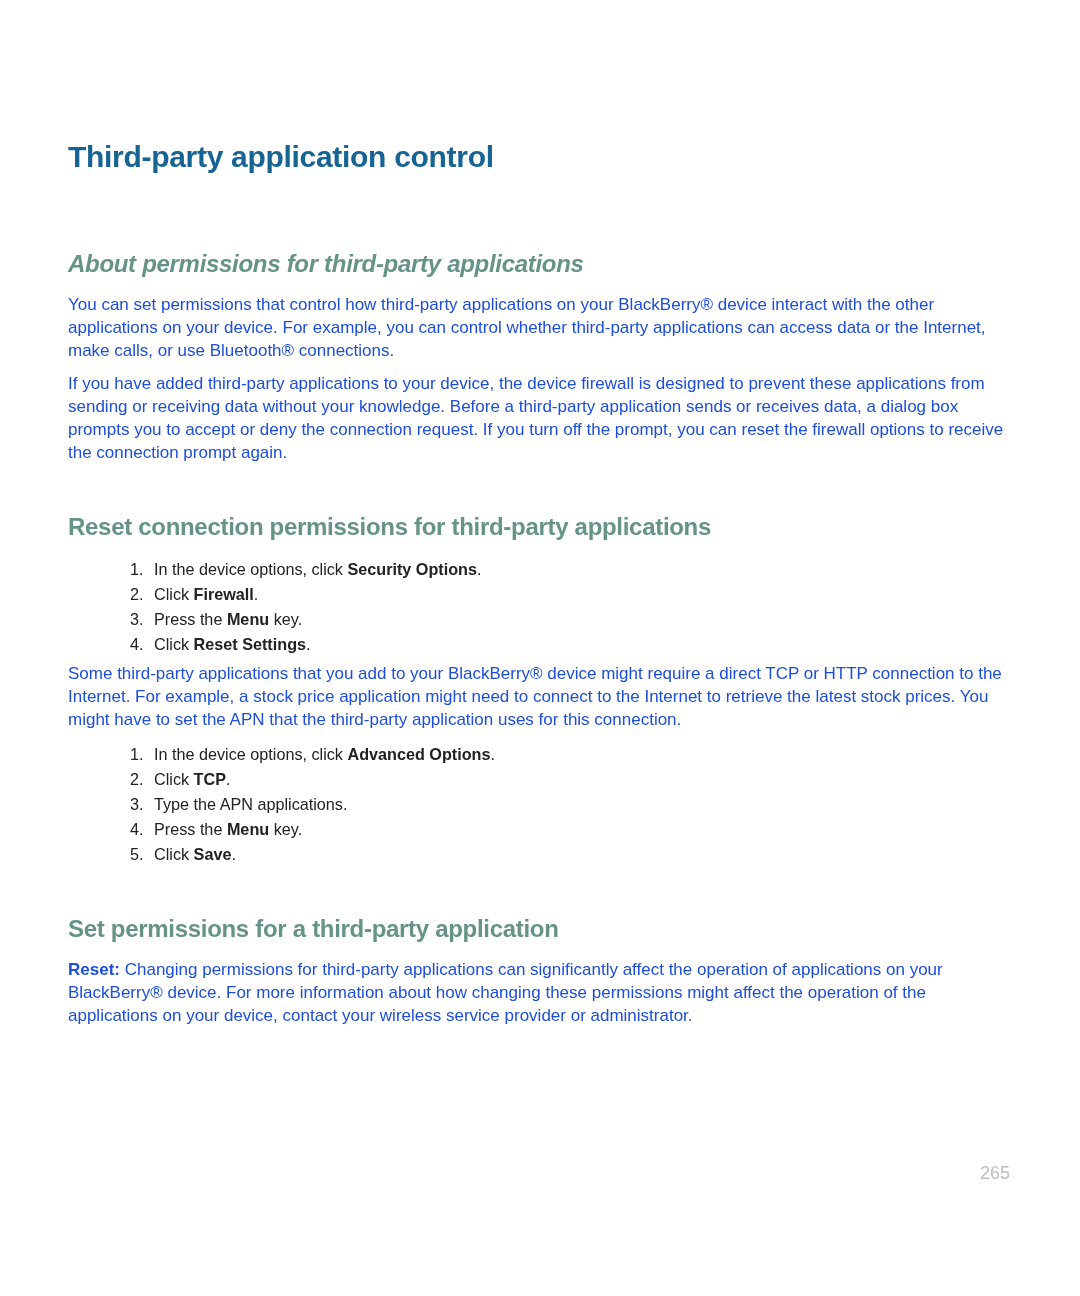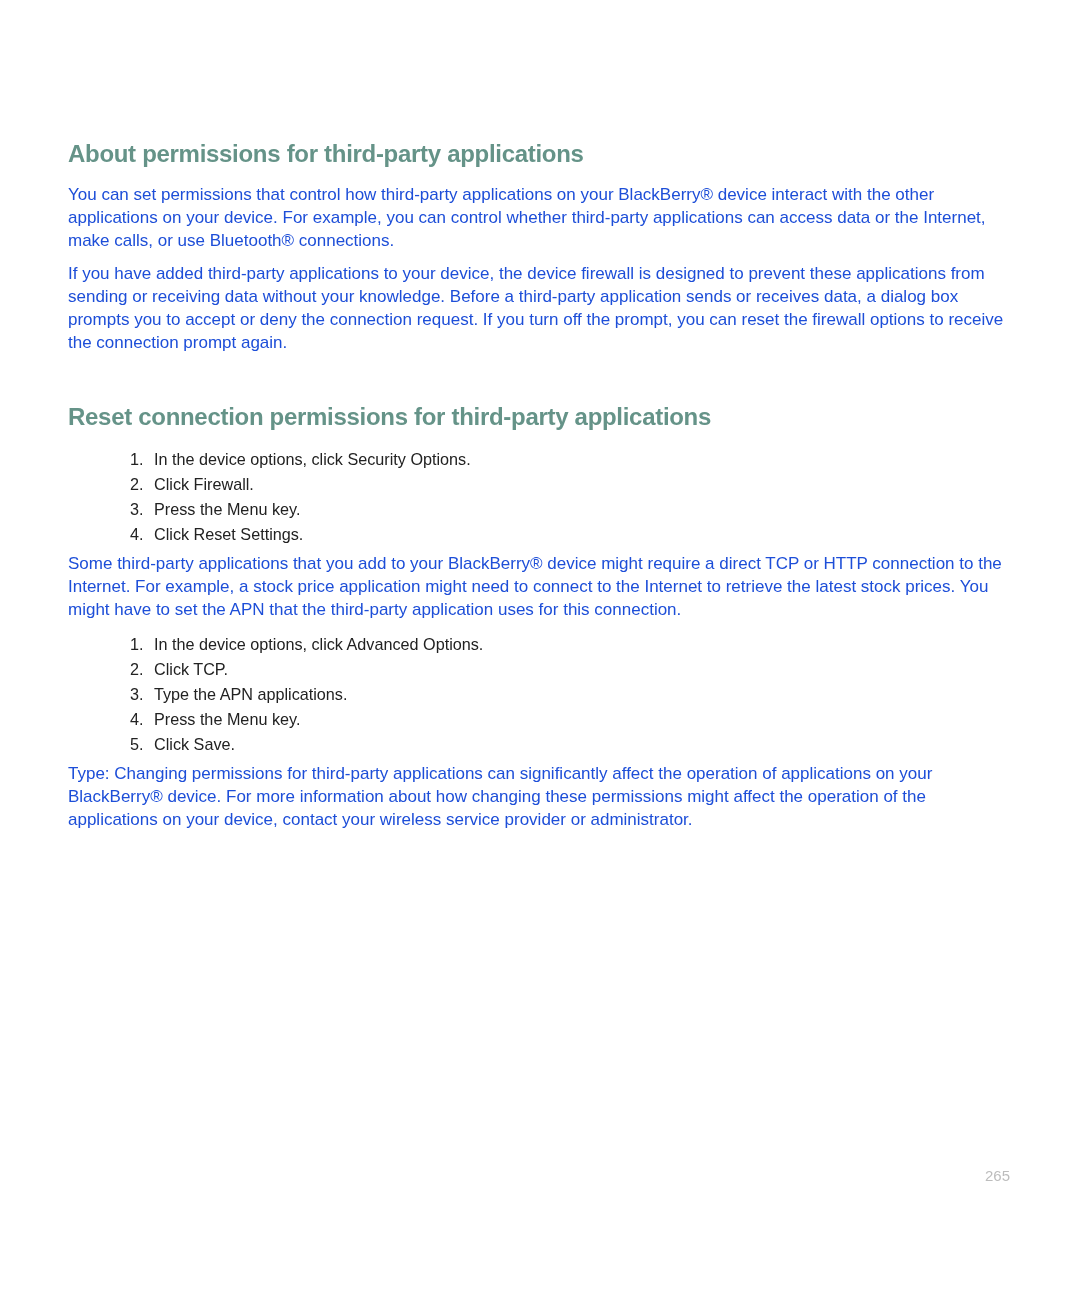--- a/index.html
+++ b/index.html
@@ -22,52 +22,53 @@
     margin-bottom: 76px;
   }
   .h2 {
     color: #659388;
     font-size: 24px;
     font-weight: 700;
     letter-spacing: -0.3px;
     margin-top: 48px;
     margin-bottom: 16px;
   }
-  .h2.first { margin-top: 0; }
+  .h2.first { margin-top: 0; font-style: italic; }
   p {
     font-size: 17px;
     line-height: 1.35;
     color: #1d4ed8;
     margin-bottom: 10px;
   }
   ol {
     list-style: decimal;
     padding-left: 80px;
     margin-top: 6px;
     margin-bottom: 6px;
   }
   ol li {
     font-size: 16.2px;
     line-height: 1.55;
     padding-left: 6px;
   }
-  .b { font-weight: 400; }
+  .b { font-weight: 700; }
   .page-number {
     position: absolute;
     bottom: 112px;
     right: 70px;
     color: #bdbdbd;
-    font-size: 15px;
+    font-size: 18px;
   }
 </style>
 </head>
 <body>
 
 <div class="page">
 
+  <h1 class="h1">Third-party application control</h1>
 
   <h2 class="h2 first">About permissions for third-party applications</h2>
   <p>You can set permissions that control how third-party applications on your BlackBerry® device interact with the other applications on your device. For example, you can control whether third-party applications can access data or the Internet, make calls, or use Bluetooth® connections.</p>
   <p>If you have added third-party applications to your device, the device firewall is designed to prevent these applications from sending or receiving data without your knowledge. Before a third-party application sends or receives data, a dialog box prompts you to accept or deny the connection request. If you turn off the prompt, you can reset the firewall options to receive the connection prompt again.</p>
 
   <h2 class="h2">Reset connection permissions for third-party applications</h2>
   <ol>
     <li><span>In the device options, click </span><span class="b">Security Options</span><span>.</span></li>
     <li><span>Click </span><span class="b">Firewall</span><span>.</span></li>
     <li><span>Press the </span><span class="b">Menu</span><span> key.</span></li>
@@ -77,17 +78,18 @@
   <p>Some third-party applications that you add to your BlackBerry® device might require a direct TCP or HTTP connection to the Internet. For example, a stock price application might need to connect to the Internet to retrieve the latest stock prices. You might have to set the APN that the third-party application uses for this connection.</p>
 
   <ol>
     <li><span>In the device options, click </span><span class="b">Advanced Options</span><span>.</span></li>
     <li><span>Click </span><span class="b">TCP</span><span>.</span></li>
     <li>Type the APN applications.</li>
     <li><span>Press the </span><span class="b">Menu</span><span> key.</span></li>
     <li><span>Click </span><span class="b">Save</span><span>.</span></li>
   </ol>
 
-  <p><span class="b">Type:</span><span>  Changing permissions for third-party applications can significantly affect the operation of applications on your BlackBerry® device. For more information about how changing these permissions might affect the operation of the applications on your device, contact your wireless service provider or administrator.</span></p>
+  <h2 class="h2">Set permissions for a third-party application</h2>
+  <p><span class="b">Reset:</span><span>  Changing permissions for third-party applications can significantly affect the operation of applications on your BlackBerry® device. For more information about how changing these permissions might affect the operation of the applications on your device, contact your wireless service provider or administrator.</span></p>
 
 </div>
 
 <div class="page-number">265</div>
 
 </body></html>

